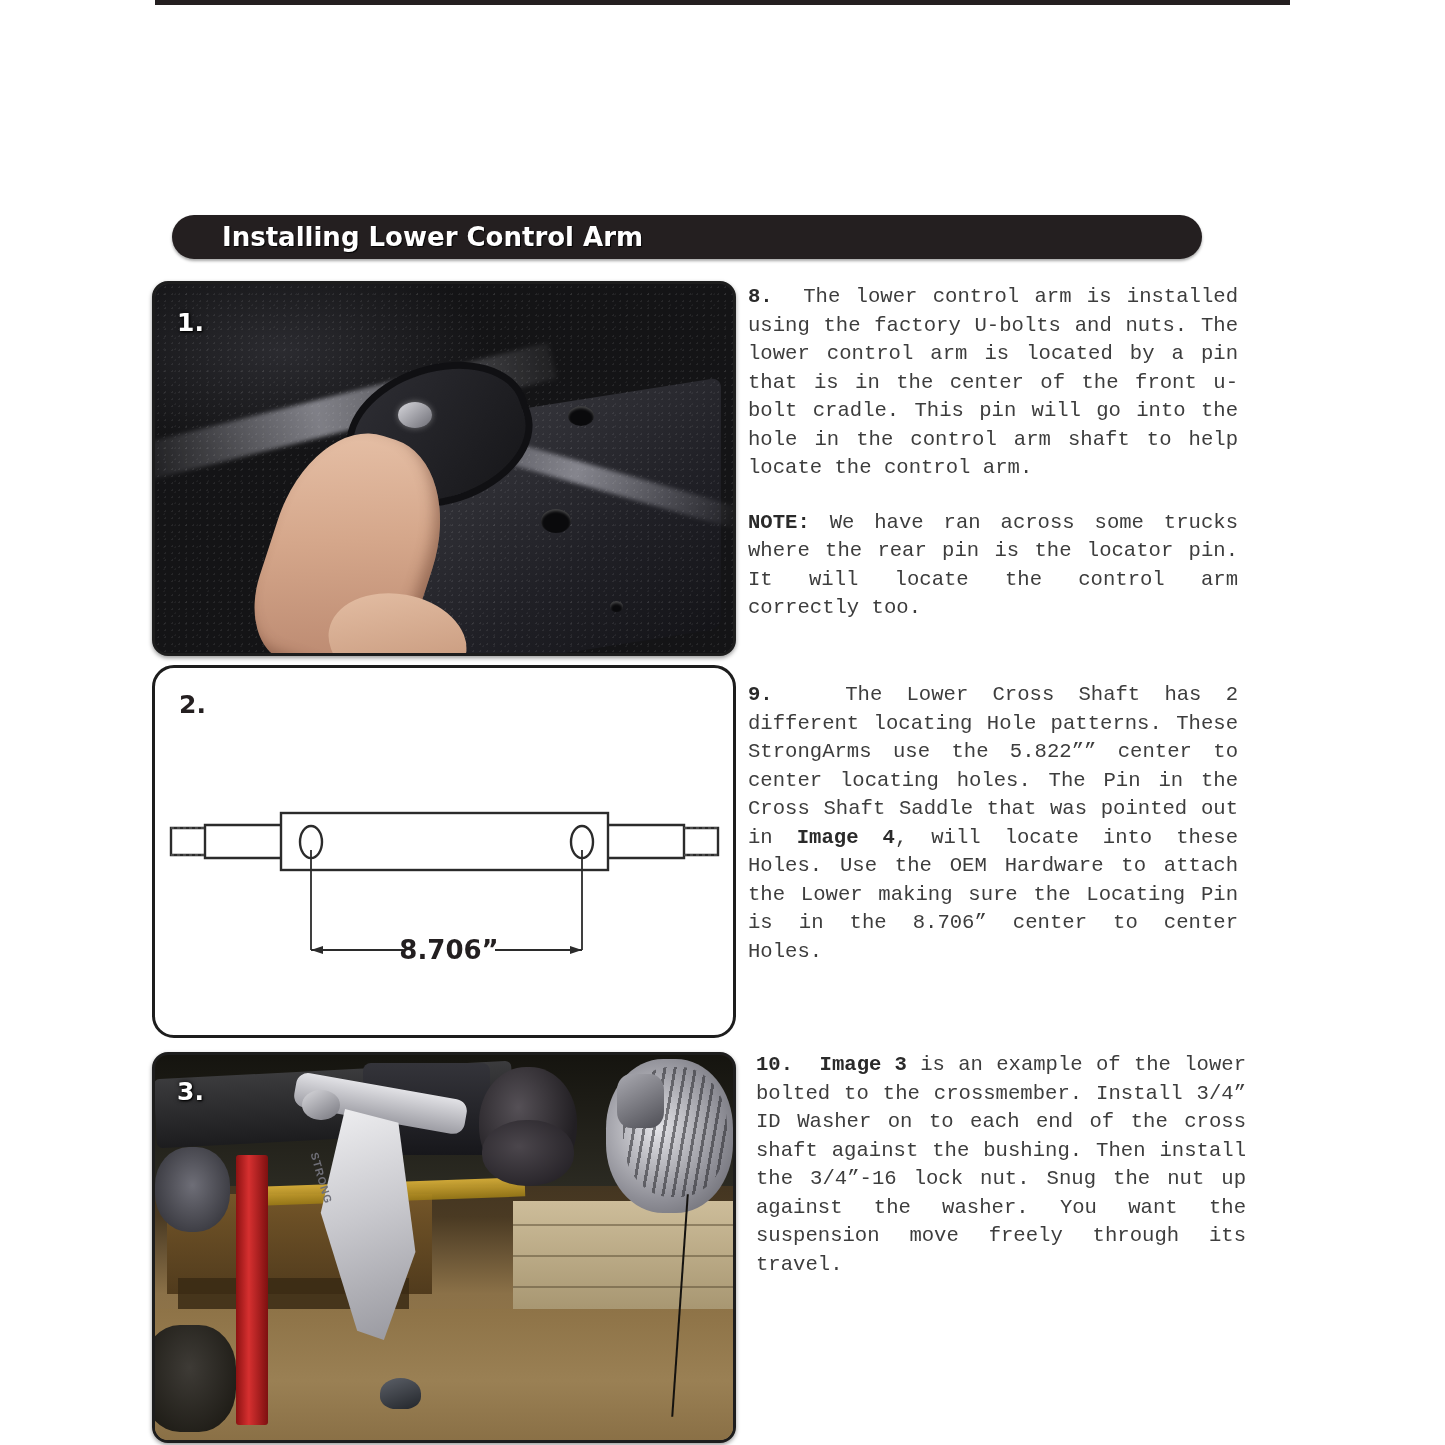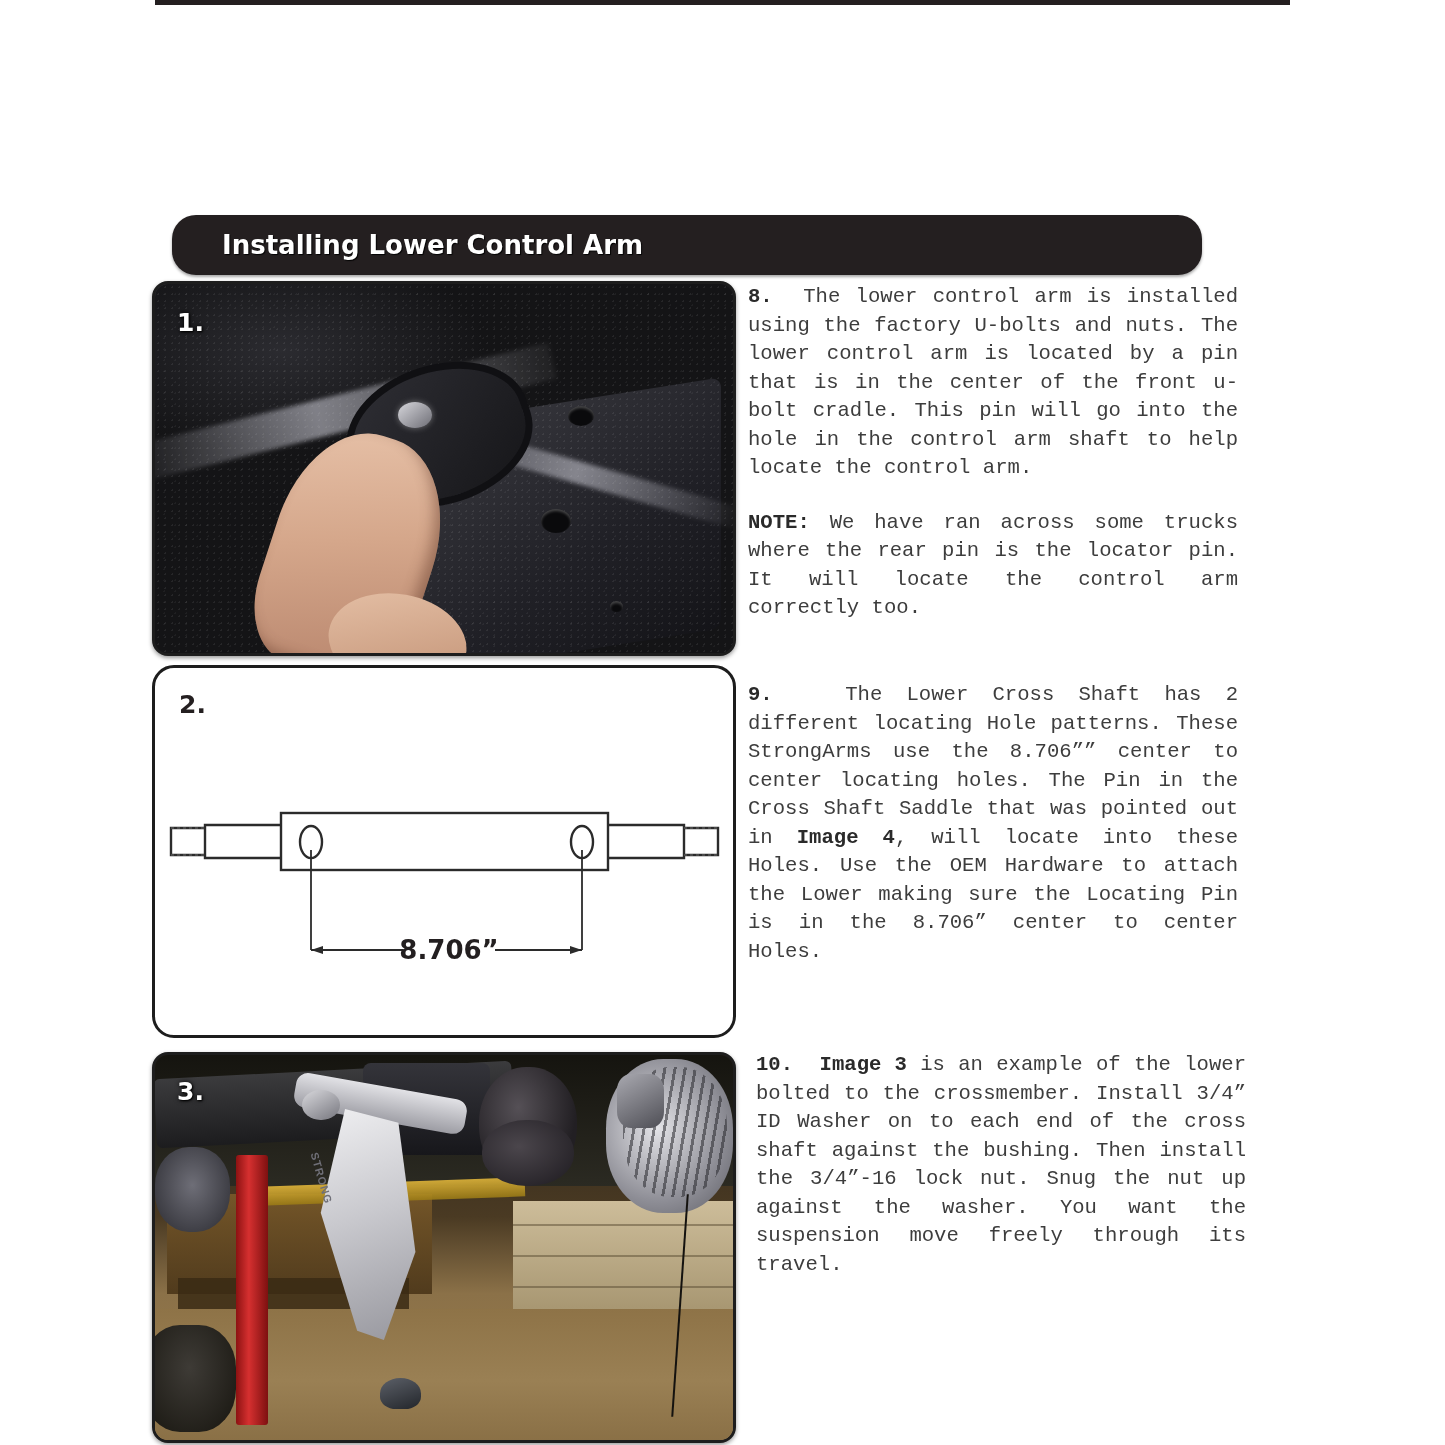--- a/index.html
+++ b/index.html
@@ -59,21 +59,21 @@
     color:#241f20;letter-spacing:-0.4px;
   }
   .inst-title span{display:block;}
 
   .wrench{
     position:absolute;left:1032px;top:-8px;width:198px;height:200px;
   }
 
   
   .banner{
-    position:absolute;left:172px;top:215px;width:1030px;height:60px;
+    position:absolute;left:172px;top:215px;width:1030px;height:44px;
     background:#241f20;border-radius:24px;
     box-shadow:0 2px 3px rgba(0,0,0,.35);
   }
   .banner-text{
     position:absolute;left:50px;top:50%;transform:translateY(-50%);
     color:#ffffff;font-family:"DejaVu Sans", sans-serif;
     font-weight:bold;font-size:26px;letter-spacing:0px;
     text-shadow:1px 1px 1px rgba(0,0,0,.9);
   }
 
@@ -313,21 +313,21 @@
   </div>
 
   <div class="col" id="block8">
     <p><span class="numlead">8.</span>&nbsp;
       <span>The lower control arm is installed using the factory U-bolts and nuts.  The lower control arm is located by a pin that is in the center of the front u-bolt cradle.  This pin will go into the hole in the control arm shaft to help locate the control arm.</span></p>
     <p><b>NOTE:</b><span> We have ran across some trucks where the rear pin is the locator pin.  It will locate the control arm correctly too.</span></p>
   </div>
 
   <div class="col" id="block9">
     <p><span class="numlead">9.</span>&nbsp;&nbsp;
-      <span>The Lower Cross Shaft has 2 different locating Hole patterns. These StrongArms use the 8.706”” center to center locating holes. The Pin in the Cross Shaft Saddle that was pointed out in </span><b>Image 4</b><span>, will locate into these Holes.  Use the OEM Hardware to attach the Lower making sure the Locating Pin is in the 8.706” center to center Holes.</span></p>
+      <span>The Lower Cross Shaft has 2 different locating Hole patterns. These StrongArms use the 5.822”” center to center locating holes. The Pin in the Cross Shaft Saddle that was pointed out in </span><b>Image 4</b><span>, will locate into these Holes.  Use the OEM Hardware to attach the Lower making sure the Locating Pin is in the 8.706” center to center Holes.</span></p>
   </div>
 
   <div class="col" id="block10">
     <p><span class="numlead">10.</span>&nbsp;
       <b>Image 3</b><span> is an example of the lower bolted to the crossmember.  Install 3/4” ID Washer on to each end of the cross shaft against the bushing.  Then install the 3/4”-16 lock nut. Snug the nut up against the washer.  You want the suspension move freely through its travel.</span></p>
   </div>
 
 </div>
 
 </body></html>

